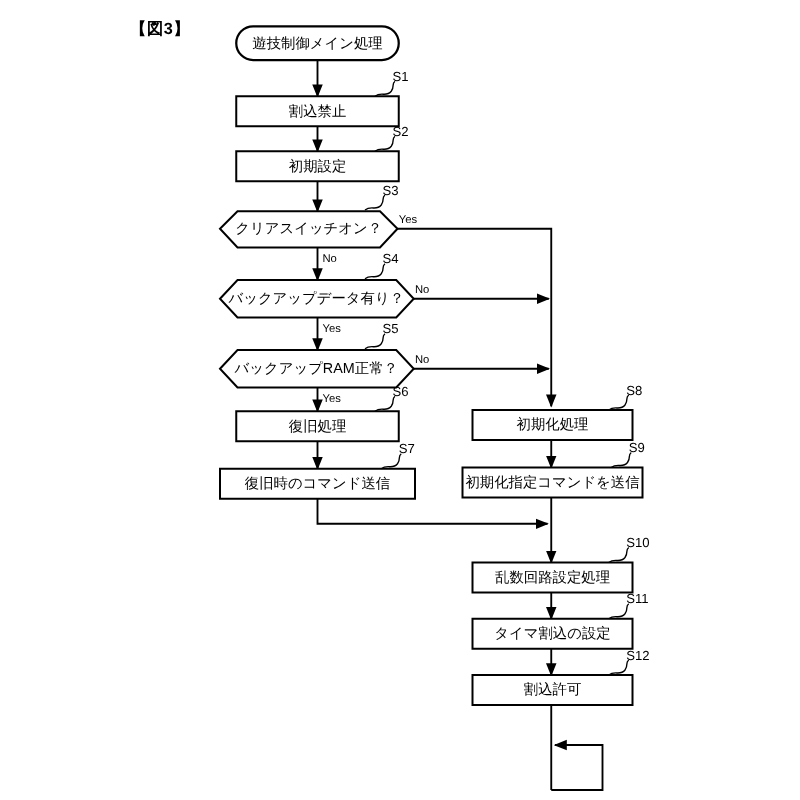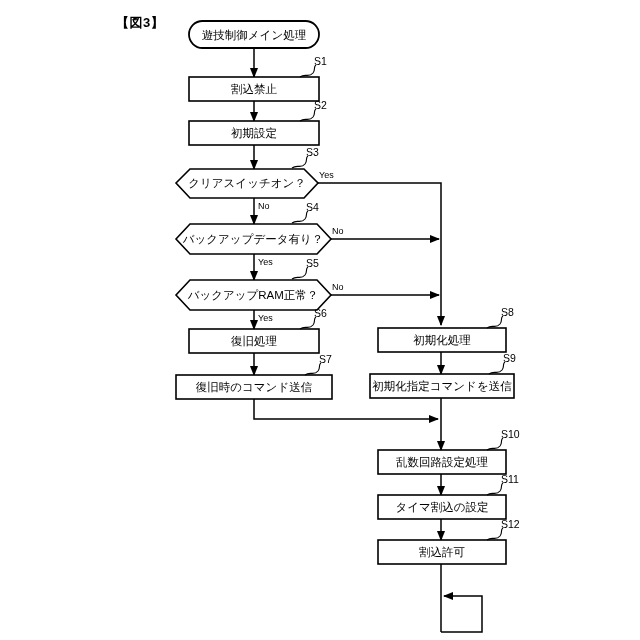--- a/index.html
+++ b/index.html
@@ -16,21 +16,21 @@
     overflow: hidden;
   }
   #canvas {
     position: relative;
     width: 640px;
     height: 640px;
     background: #ffffff;
   }
   #figure-title {
     position: absolute;
-    left: 116px;
+    left: 104px;
     top: 14px;
     font-size: 13px;
     font-weight: bold;
     letter-spacing: 0.5px;
     white-space: nowrap;
   }
   svg#flow {
     position: absolute;
     left: 0;
     top: 0;

